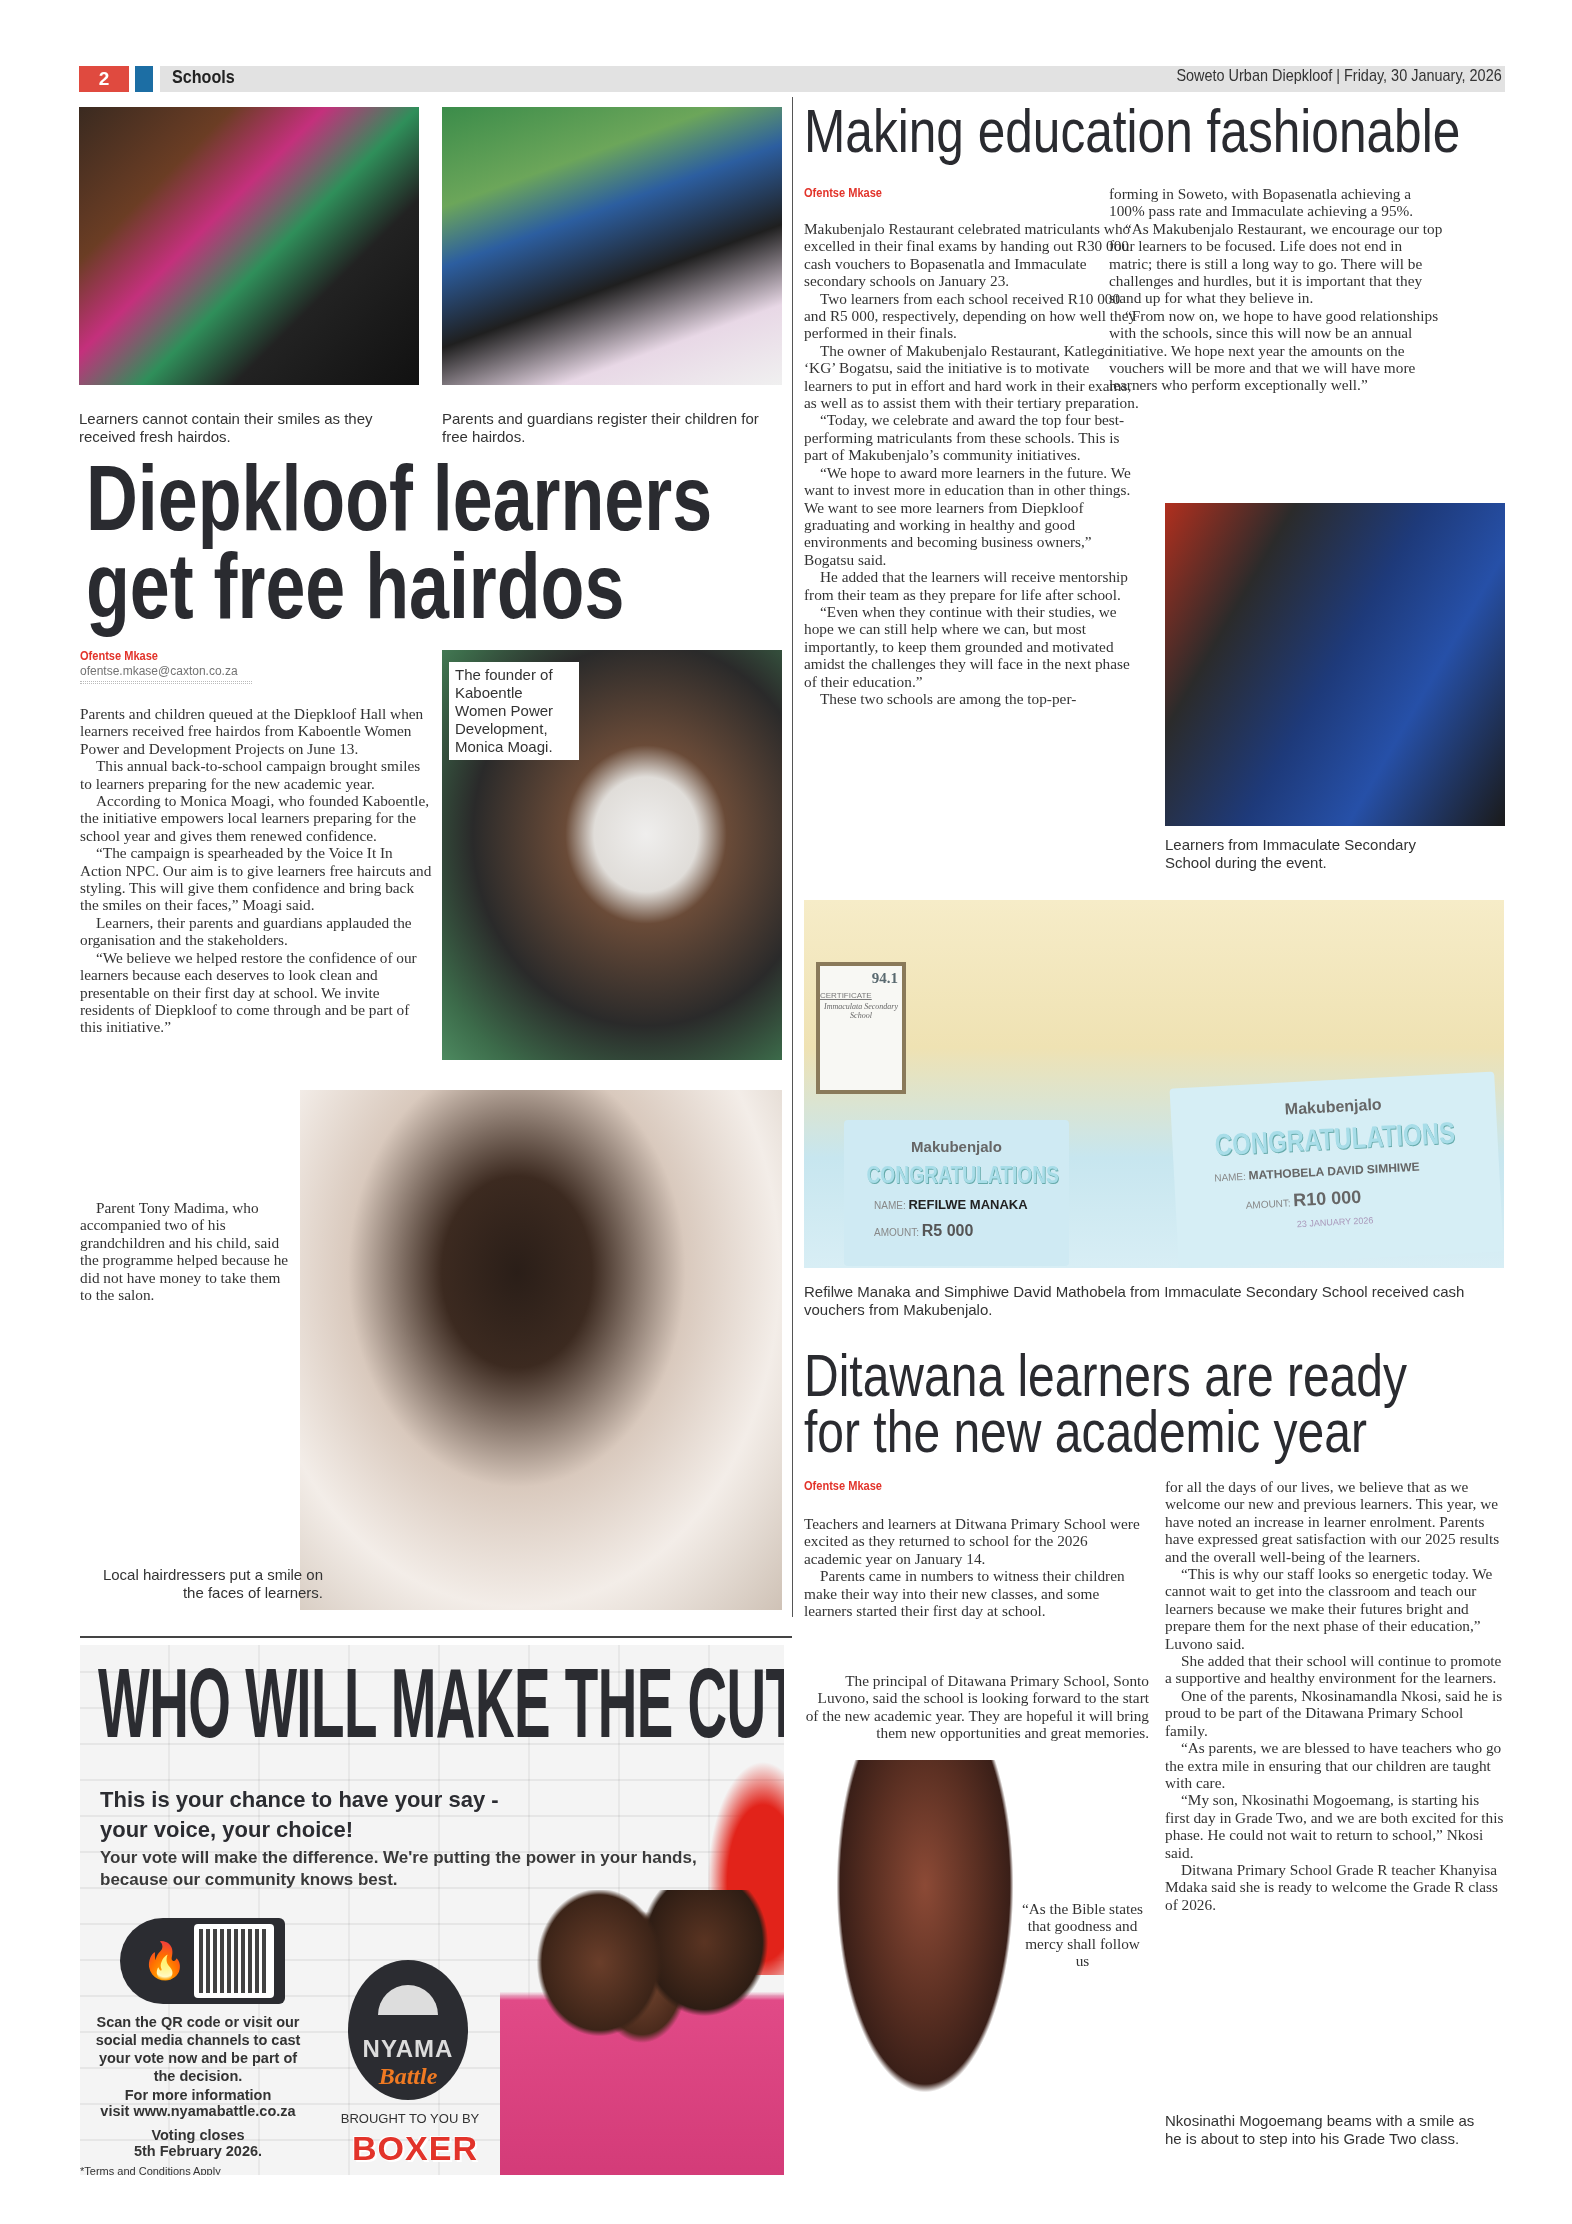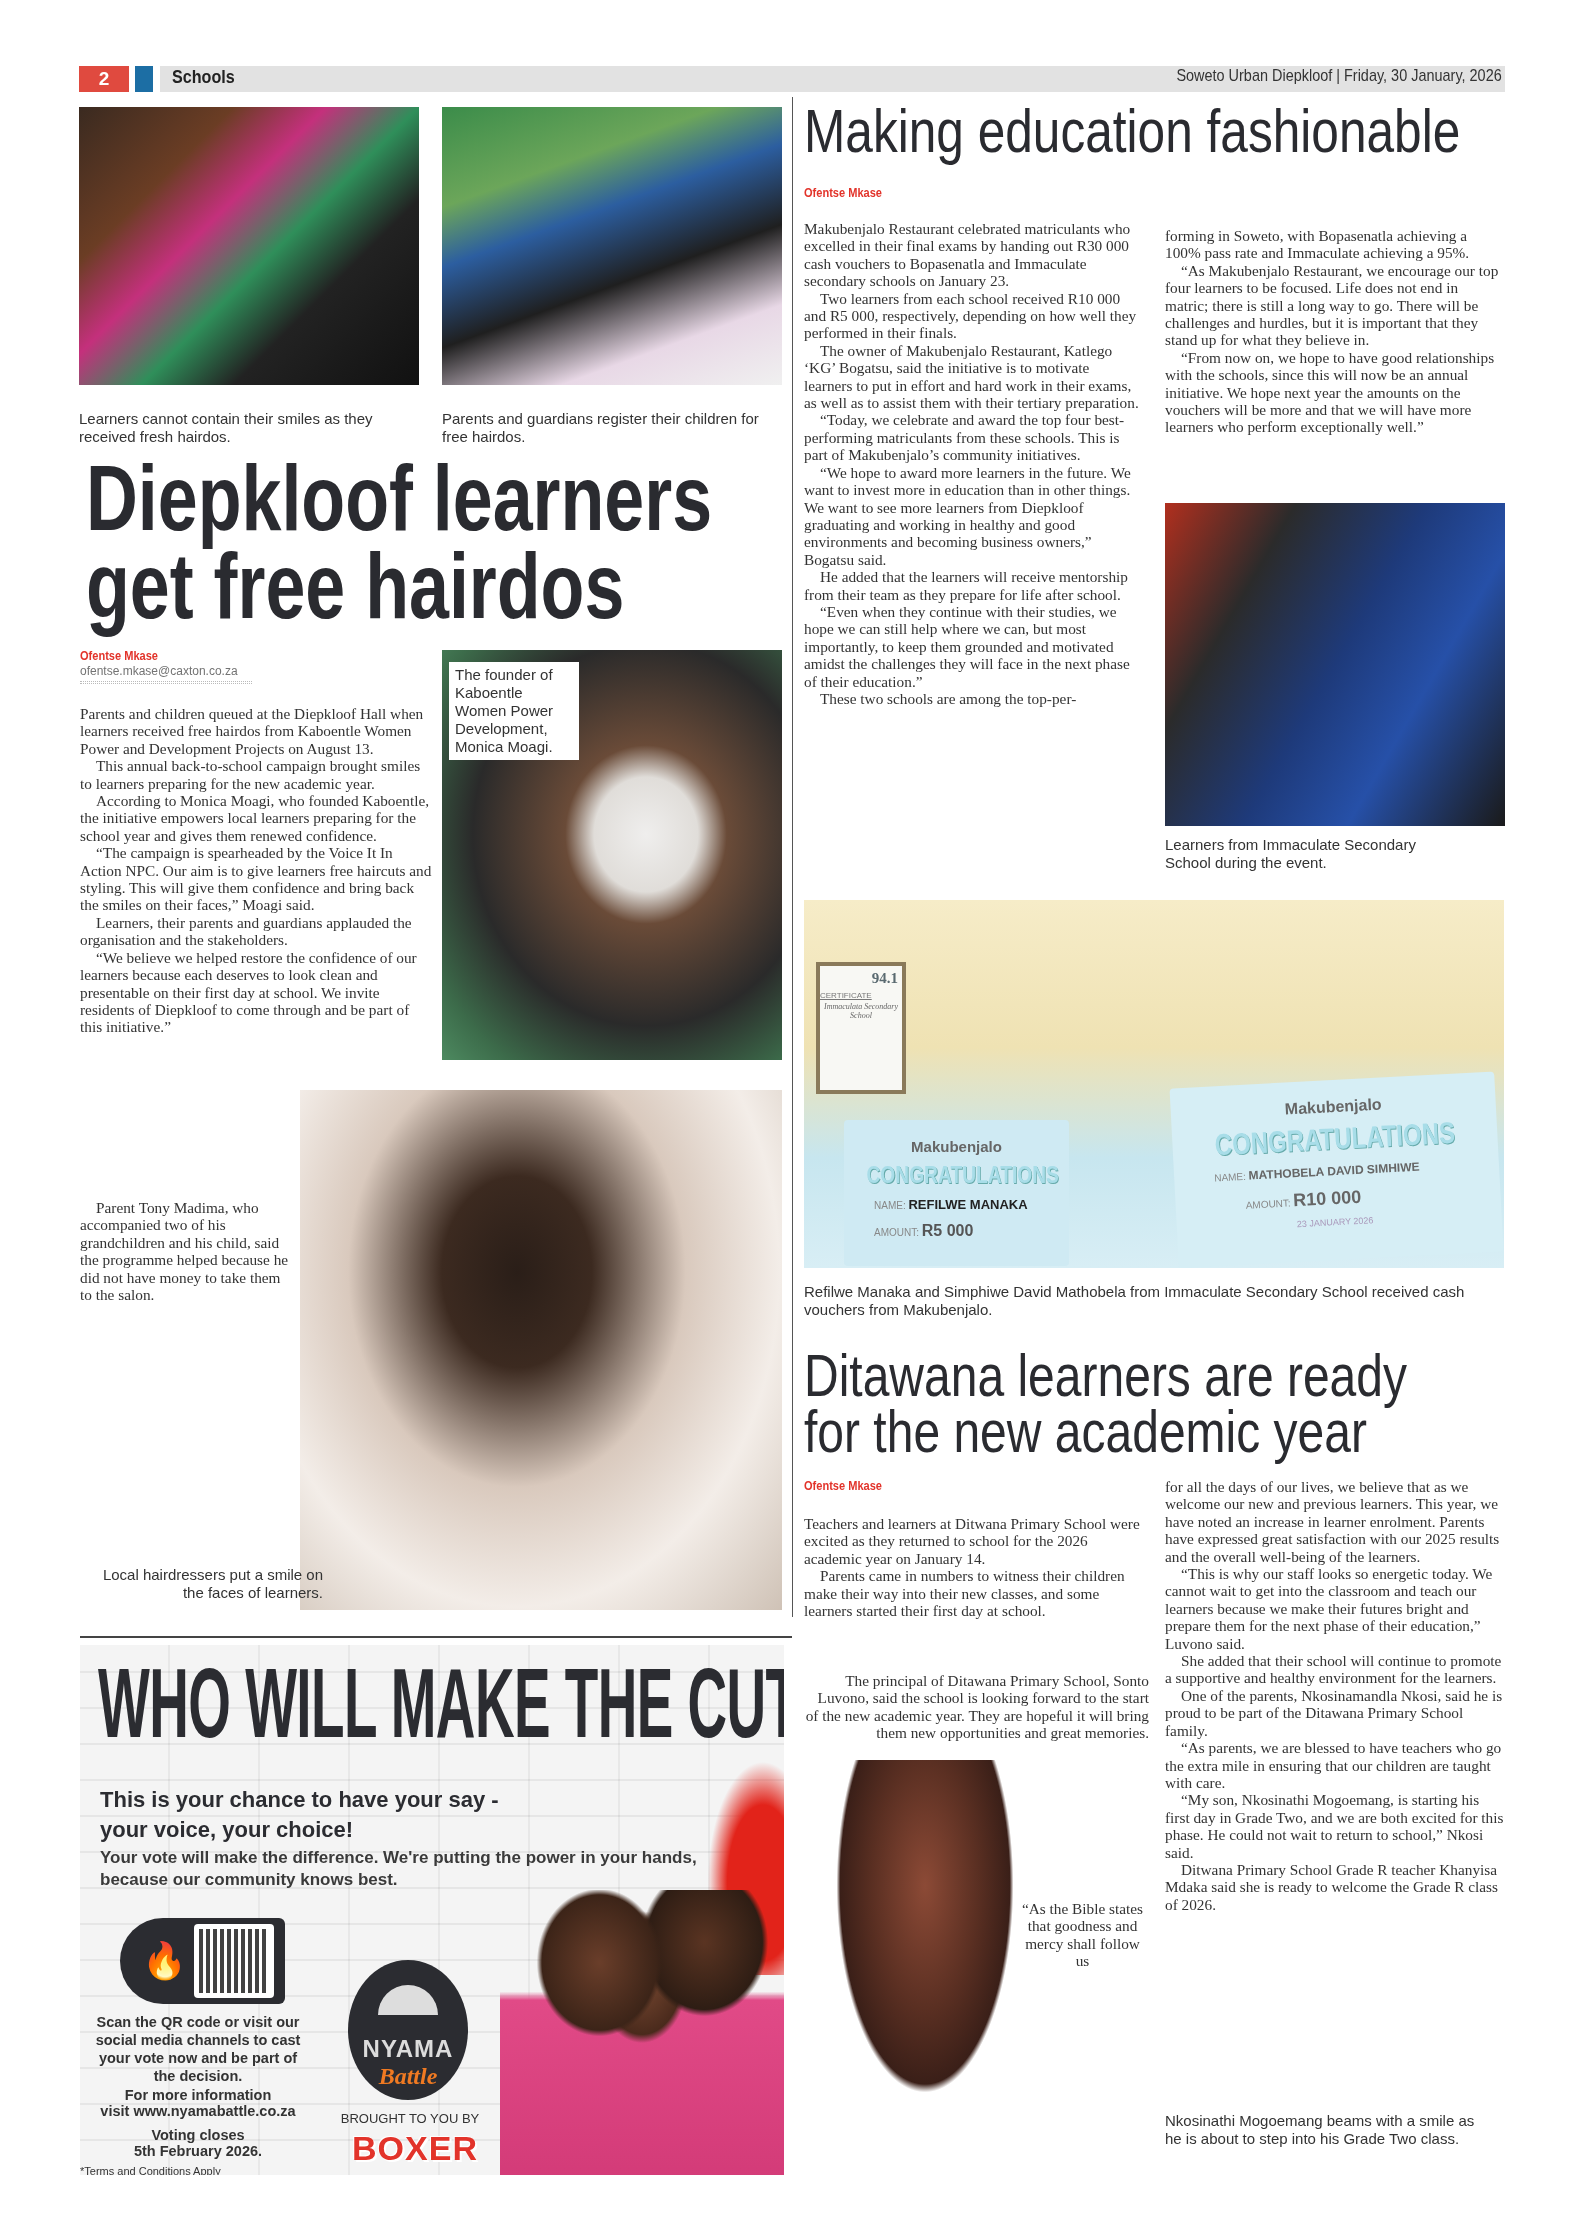--- a/index.html
+++ b/index.html
@@ -119,21 +119,21 @@
 <div class="abs byline" style="left:80px; top:648px;">Ofentse Mkase</div>
 <div class="abs email" style="left:80px; top:664px;">ofentse.mkase@caxton.co.za</div>
 <div class="abs email-rule" style="left:80px; top:681px; width:172px;"></div>
 
 <div class="abs photo ph-founder"></div>
 <div class="abs caption-box">The founder of Kaboentle Women Power Development, Monica Moagi.</div>
 
 <div class="abs photo ph-hair"></div>
 
 <div class="abs body-col" style="left:80px; top:705px; width:355px;">
-  <p class="first">Parents and children queued at the Diepkloof Hall when learners received free hairdos from Kaboentle Women Power and Development Projects on August 13.</p>
+  <p class="first">Parents and children queued at the Diepkloof Hall when learners received free hairdos from Kaboentle Women Power and Development Projects on June 13.</p>
   <p>This annual back-to-school campaign brought smiles to learners preparing for the new academic year.</p>
   <p>According to Monica Moagi, who founded Kaboentle, the initiative empowers local learners preparing for the school year and gives them renewed confidence.</p>
   <p>“The campaign is spearheaded by the Voice It In Action NPC. Our aim is to give learners free haircuts and styling. This will give them confidence and bring back the smiles on their faces,” Moagi said.</p>
   <p>Learners, their parents and guardians applauded the organisation and the stakeholders.</p>
   <p>“We believe we helped restore the confidence of our learners because each deserves to look clean and presentable on their first day at school. We invite residents of Diepkloof to come through and be part of this initiative.”</p>
 </div>
 <div class="abs body-col" style="left:80px; top:1199px; width:210px;">
   <p>Parent Tony Madima, who accompanied two of his grandchildren and his child, said the programme helped because he did not have money to take them to the salon.</p>
 </div>
 
@@ -146,21 +146,21 @@
   <p class="first">Makubenjalo Restaurant celebrated matriculants who excelled in their final exams by handing out R30 000 cash vouchers to Bopasenatla and Immaculate secondary schools on January 23.</p>
   <p>Two learners from each school received R10 000 and R5 000, respectively, depending on how well they performed in their finals.</p>
   <p>The owner of Makubenjalo Restaurant, Katlego ‘KG’ Bogatsu, said the initiative is to motivate learners to put in effort and hard work in their exams, as well as to assist them with their tertiary preparation.</p>
   <p>“Today, we celebrate and award the top four best-performing matriculants from these schools. This is part of Makubenjalo’s community initiatives.</p>
   <p>“We hope to award more learners in the future. We want to invest more in education than in other things. We want to see more learners from Diepkloof graduating and working in healthy and good environments and becoming business owners,” Bogatsu said.</p>
   <p>He added that the learners will receive mentorship from their team as they prepare for life after school.</p>
   <p>“Even when they continue with their studies, we hope we can still help where we can, but most importantly, to keep them grounded and motivated amidst the challenges they will face in the next phase of their education.”</p>
   <p>These two schools are among the top-per-</p>
 </div>
 
-<div class="abs body-col" style="left:1165px; top:185px; width:340px;margin-top:42px;">
+<div class="abs body-col" style="left:1109px; top:185px; width:340px;">
   <p class="first">forming in Soweto, with Bopasenatla achieving a 100% pass rate and Immaculate achieving a 95%.</p>
   <p>“As Makubenjalo Restaurant, we encourage our top four learners to be focused. Life does not end in matric; there is still a long way to go. There will be challenges and hurdles, but it is important that they stand up for what they believe in.</p>
   <p>“From now on, we hope to have good relationships with the schools, since this will now be an annual initiative. We hope next year the amounts on the vouchers will be more and that we will have more learners who perform exceptionally well.”</p>
 </div>
 
 <div class="abs photo ph-immac"></div>
 <div class="abs caption" style="left:1165px; top:836px; width:300px;">Learners from Immaculate Secondary School during the event.</div>
 
 <div class="abs photo ph-cheque">
   <div class="abs" style="left:12px; top:62px; width:90px; height:132px; background:#f8f8f4; border:4px solid #8a7a5a;">

